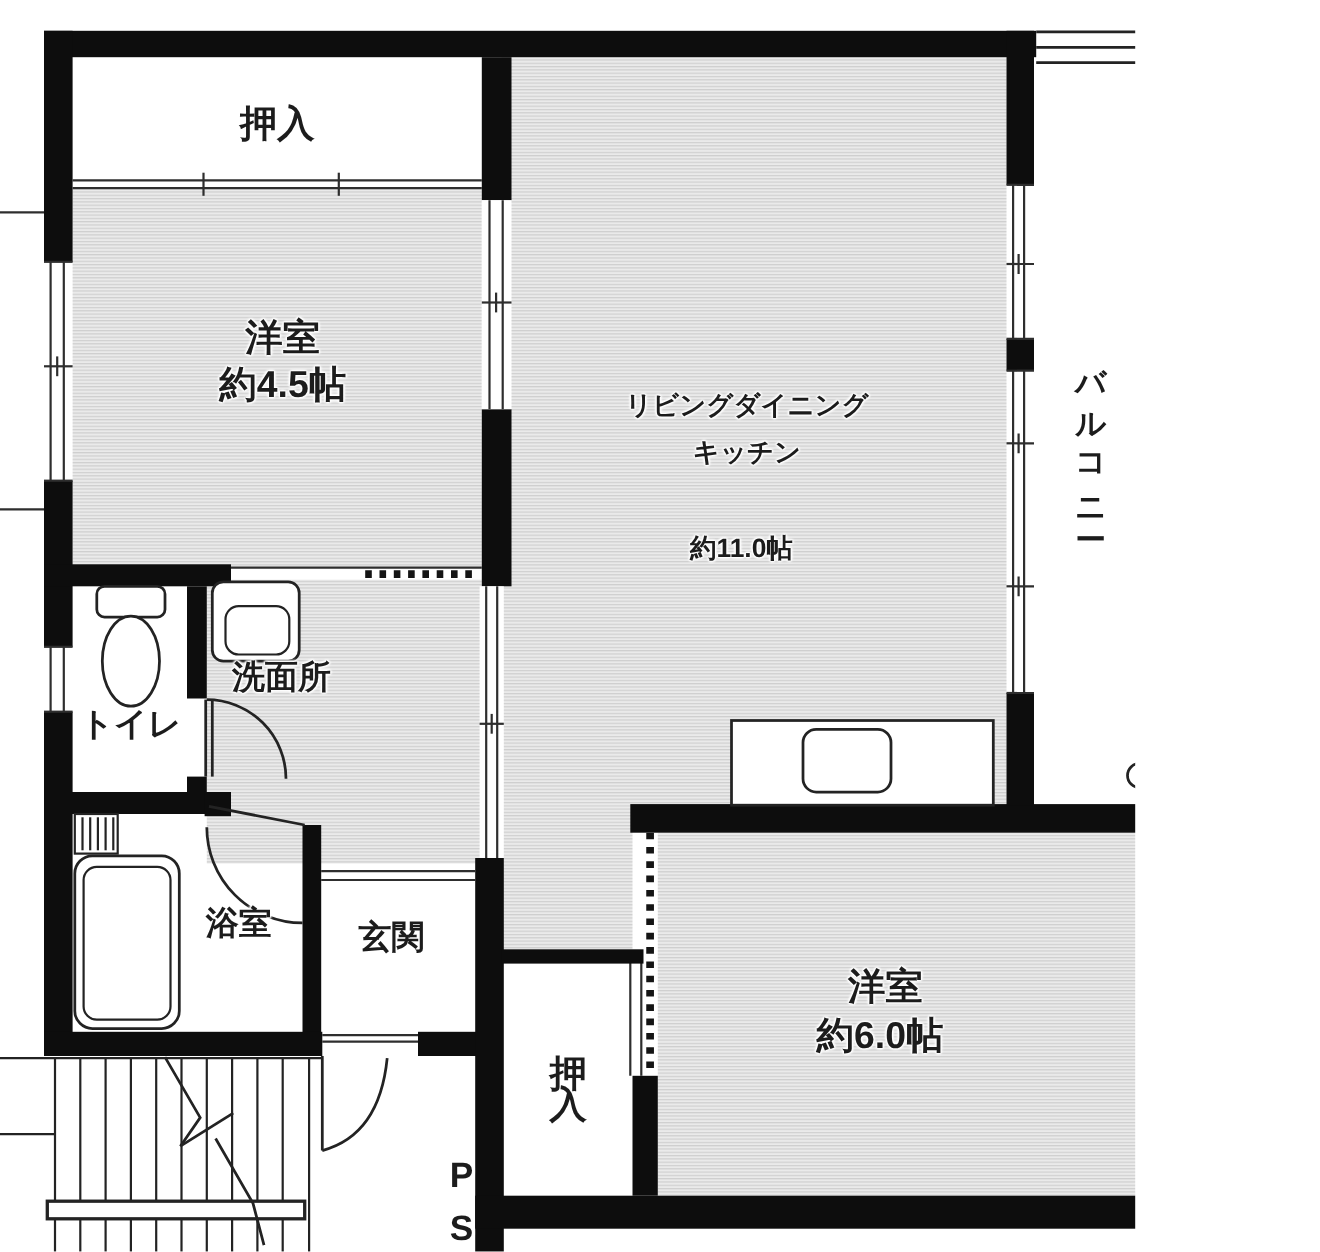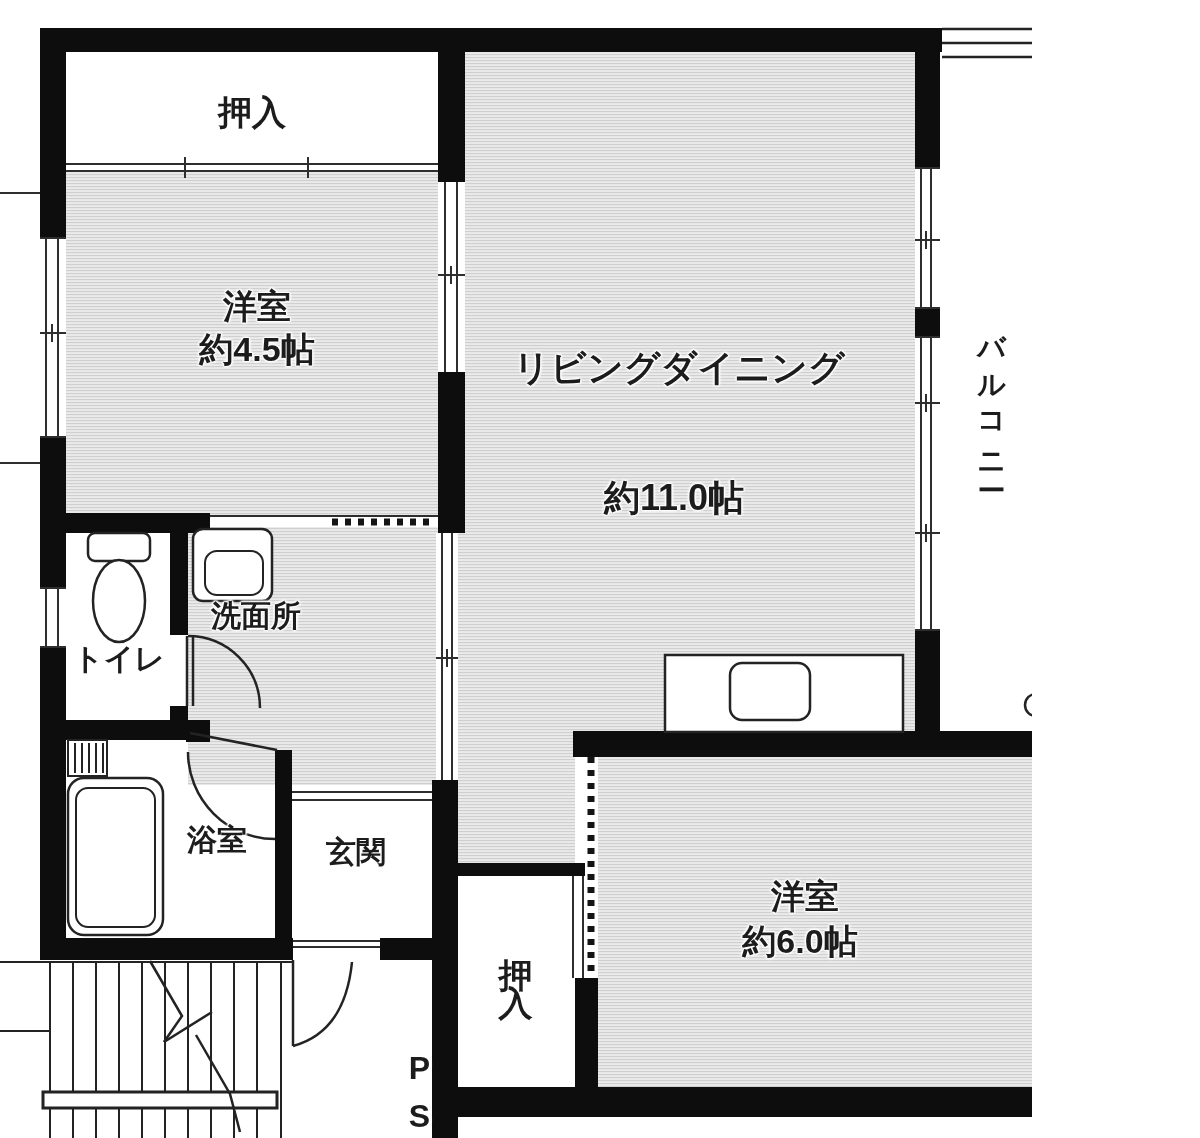--- a/index.html
+++ b/index.html
@@ -4,21 +4,21 @@
 <style>
   html,body{margin:0;padding:0;background:#ffffff;}
   .plan{position:relative;width:1032px;height:1138px;background:#ffffff;overflow:hidden;
         font-family:"Liberation Sans","DejaVu Sans",sans-serif;}
   .plan svg{position:absolute;left:0;top:0;}
   .lbl{position:absolute;transform:translate(-50%,-50%);white-space:nowrap;
        color:#1c1c1c;font-weight:bold;text-align:center;
        text-shadow:0 0 2px #fff,0 0 2px #fff,0 0 3px #fff,0 0 4px #fff,
                    -1px 0 2px #fff,1px 0 2px #fff,0 -1px 2px #fff,0 1px 2px #fff;}
   .v{writing-mode:vertical-rl;text-orientation:upright;transform:translate(-50%,0);}
-  .f34{font-size:34px;} .f36{font-size:36px;} .f30{font-size:30px;} .f28{font-size:28px;}
+  .f34{font-size:34px;} .f36{font-size:24px;} .f30{font-size:30px;} .f28{font-size:28px;}
 </style>
 </head>
 <body>
 
 <div class="plan">
 <svg width="1200" height="1138" viewBox="0 0 1200 1138">
   <defs>
     <pattern id="hatch" width="4" height="3" patternUnits="userSpaceOnUse">
       <rect width="4" height="3" fill="#eaeaea"></rect>
       <rect width="4" height="1.1" fill="#cfcfcf"></rect>
@@ -209,20 +209,21 @@
       <path d="M164,1042 L212,1012"></path>
       <path d="M196,1035 L230,1094 L240,1132"></path>
     </g>
   </g>
 </svg>
 
   <div class="lbl f34" style="left:252px;top:113px;">押入</div>
   <div class="lbl f34" style="left:257px;top:307px;">洋室</div>
   <div class="lbl f34" style="left:257px;top:350px;">約4.5帖</div>
   <div class="lbl f36" style="left:679px;top:368px;">リビングダイニング</div>
+  <div class="lbl f36" style="left:679px;top:411px;">キッチン</div>
   <div class="lbl f36" style="left:674px;top:455px;margin-top:43px;">約11.0帖</div>
   <div class="lbl v f28" style="left:991px;top:316px;letter-spacing:8px;">バルコニー</div>
   <div class="lbl f30" style="left:119px;top:659px;">トイレ</div>
   <div class="lbl f30" style="left:256px;top:616px;">洗面所</div>
   <div class="lbl f30" style="left:217px;top:840px;">浴室</div>
   <div class="lbl f30" style="left:356px;top:852px;font-family:Liberation Serif, serif;">玄関</div>
   <div class="lbl v f34" style="left:516px;top:932px;letter-spacing:26px;">押入</div>
   <div class="lbl f34" style="left:805px;top:897px;">洋室</div>
   <div class="lbl f34" style="left:800px;top:942px;">約6.0帖</div>
   <div class="lbl v" style="left:419px;top:1050px;font-size:32px;letter-spacing:12px;">PS</div>

